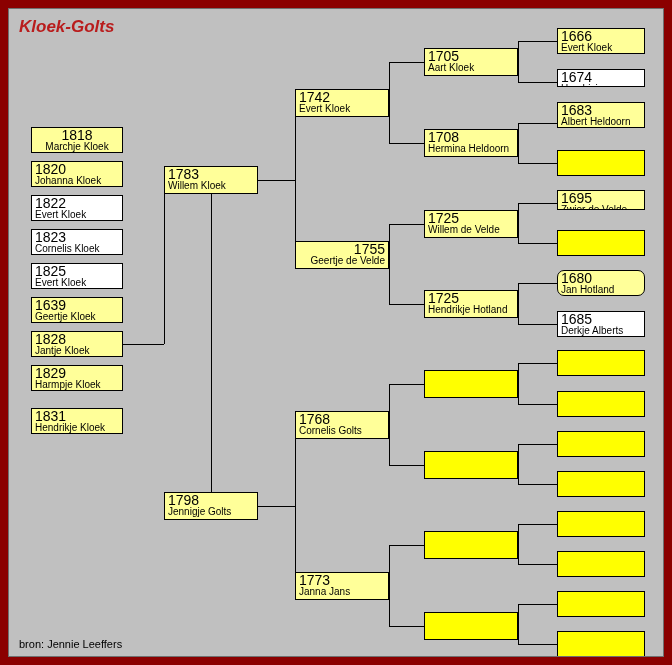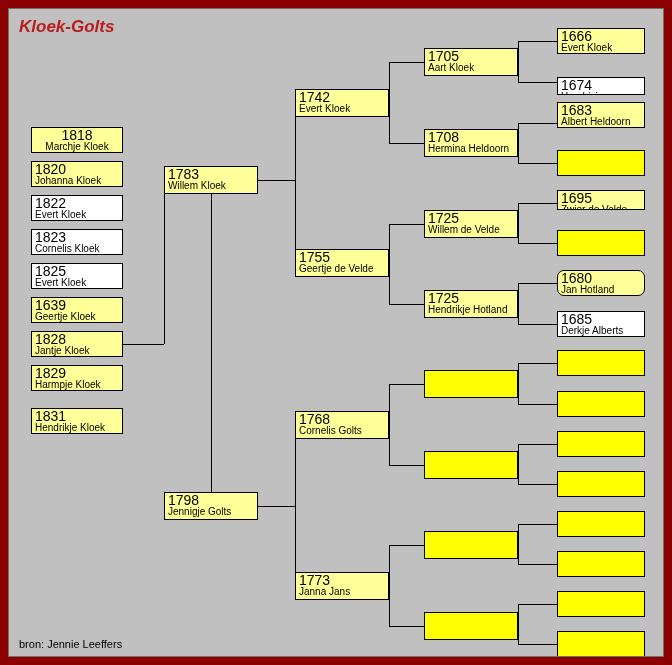--- a/index.html
+++ b/index.html
@@ -175,21 +175,21 @@
           <span class="nm">Willem Kloek</span>
         </div>
         <div class="node" style="left: 155px; top: 483px; width: 94px; height: 28px;">
           <span class="yr">1798</span>
           <span class="nm">Jennigje Golts</span>
         </div>
         <div class="node" style="left: 286px; top: 80px; width: 94px; height: 28px;">
           <span class="yr">1742</span>
           <span class="nm">Evert Kloek</span>
         </div>
-        <div class="node" style="left: 286px; top: 240px; width: 94px; height: 28px;">
+        <div class="node" style="left: 286px; top: 232px; width: 94px; height: 28px; text-align: right;">
           <span class="yr">1755</span>
           <span class="nm">Geertje de Velde</span>
         </div>
         <div class="node" style="left: 286px; top: 402px; width: 94px; height: 28px;">
           <span class="yr">1768</span>
           <span class="nm">Cornelis Golts</span>
         </div>
         <div class="node" style="left: 286px; top: 563px; width: 94px; height: 28px;">
           <span class="yr">1773</span>
           <span class="nm">Janna Jans</span>
@@ -223,21 +223,21 @@
           <span class="nm"></span>
         </div>
         <div class="node empty" style="left: 415px; top: 603px; width: 94px; height: 28px;">
           <span class="yr"></span>
           <span class="nm"></span>
         </div>
         <div class="node" style="left: 548px; top: 19px; width: 88px; height: 26px;">
           <span class="yr">1666</span>
           <span class="nm">Evert Kloek</span>
         </div>
-        <div class="node white" style="left: 548px; top: 68px; width: 88px; height: 18px;">
+        <div class="node white" style="left: 548px; top: 60px; width: 88px; height: 18px;">
           <span class="yr">1674</span>
           <span class="nm">Hendricjen Martens</span>
         </div>
         <div class="node" style="left: 548px; top: 93px; width: 88px; height: 26px;">
           <span class="yr">1683</span>
           <span class="nm">Albert Heldoorn</span>
         </div>
         <div class="node empty" style="left: 548px; top: 141px; width: 88px; height: 26px;">
           <span class="yr"></span>
           <span class="nm"></span>

